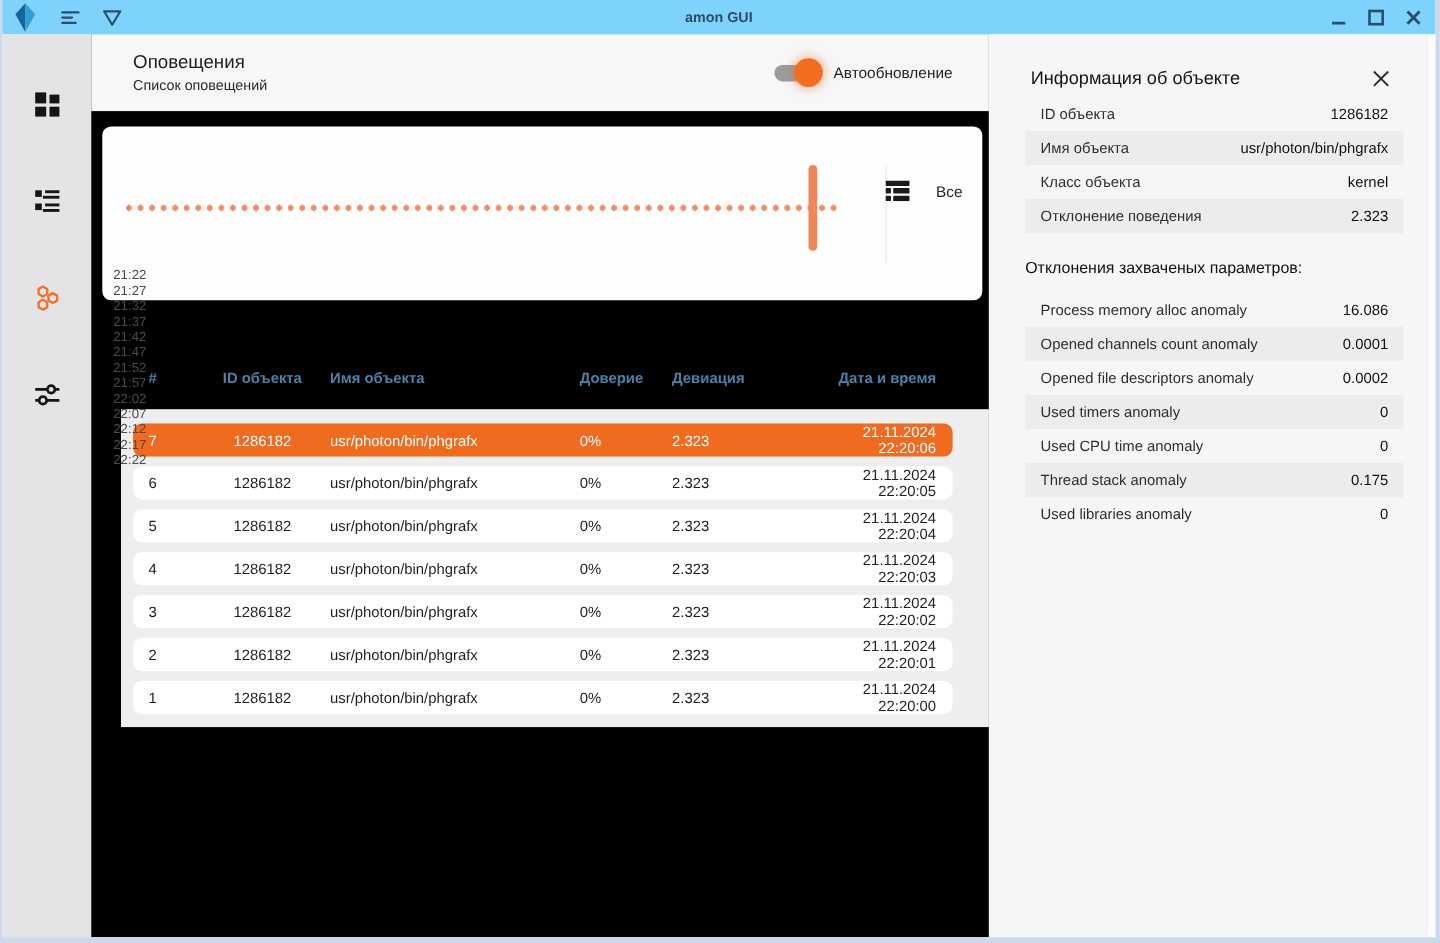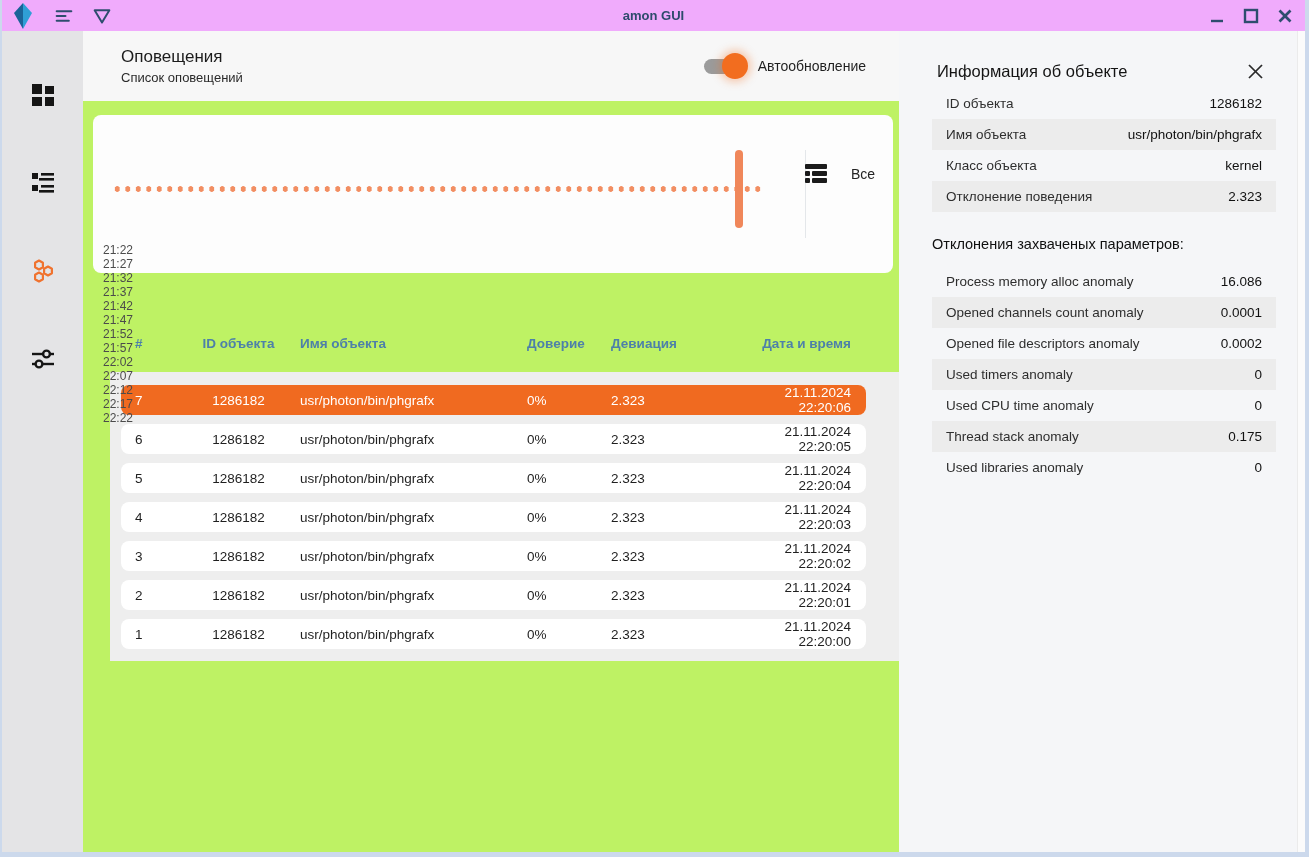--- a/index.html
+++ b/index.html
@@ -4,37 +4,37 @@
 <style>
   * { margin:0; padding:0; box-sizing:border-box; }
   html,body { width:1309px; height:857px; }
   body { font-family:"Liberation Sans", sans-serif; color:#1f1f1f; }
 
   .frame { width:1309px; height:857px; display:flex; flex-direction:column;
            border-left:2px solid #ccd9ec; border-right:4px solid #ccd9ec; border-bottom:5px solid #ccd9ec;
            background:#f6f6f6; overflow:hidden; }
 
   
-  .titlebar { height:31px; flex:0 0 31px; background:#f0abfc; position:relative;
+  .titlebar { height:31px; flex:0 0 31px; background:#7dd3fc; position:relative;
               display:flex; align-items:center; }
   .tb-left { display:flex; align-items:center; gap:18px; padding-left:8px; }
   .tb-title { position:absolute; left:0; right:0; text-align:center; font-size:13px; font-weight:bold; color:#2d4a6b; pointer-events:none; }
   .tb-controls { margin-left:auto; display:flex; align-items:center; gap:14px; padding-right:10px; }
   .tb-btn { width:20px; height:20px; display:flex; align-items:center; justify-content:center; cursor:pointer; background:none; border:none; }
 
   
   .app-body { flex:1; display:flex; min-height:0; }
 
   
   .sidebar { width:81px; flex:0 0 81px; background:#e4e4e6; display:flex; flex-direction:column;
              align-items:center; padding-top:51px; gap:62px; }
   .side-btn { width:26px; height:26px; background:none; border:none; padding:0; cursor:pointer; display:block; }
 
   
-  .main { width:816px; flex:0 0 816px; background:#bef264; }
+  .main { width:816px; flex:0 0 816px; background:#000000; }
 
   .main-header { height:70px; display:flex; align-items:center; justify-content:space-between;
                  padding-left:38px; padding-right:33px; background:#f7f7f7; }
   .mh-title { font-size:17px; color:#1c1c1c; }
   .mh-sub { font-size:13px; color:#2a2a2a; margin-top:3px; }
   .autorefresh { display:flex; align-items:center; gap:14px;padding-left:37px; }
   .toggle { position:relative; width:40px; height:15px; background:#9b9b9b; border-radius:8px; cursor:pointer; }
   .toggle .knob { position:absolute; right:-4px; top:-6px; width:26px; height:26px; border-radius:50%;
                   background:#f26d1f; box-shadow:0 0 8px 3px rgba(242,109,31,0.35); }
   .autorefresh-label { font-size:14px; color:#1f1f1f; }

